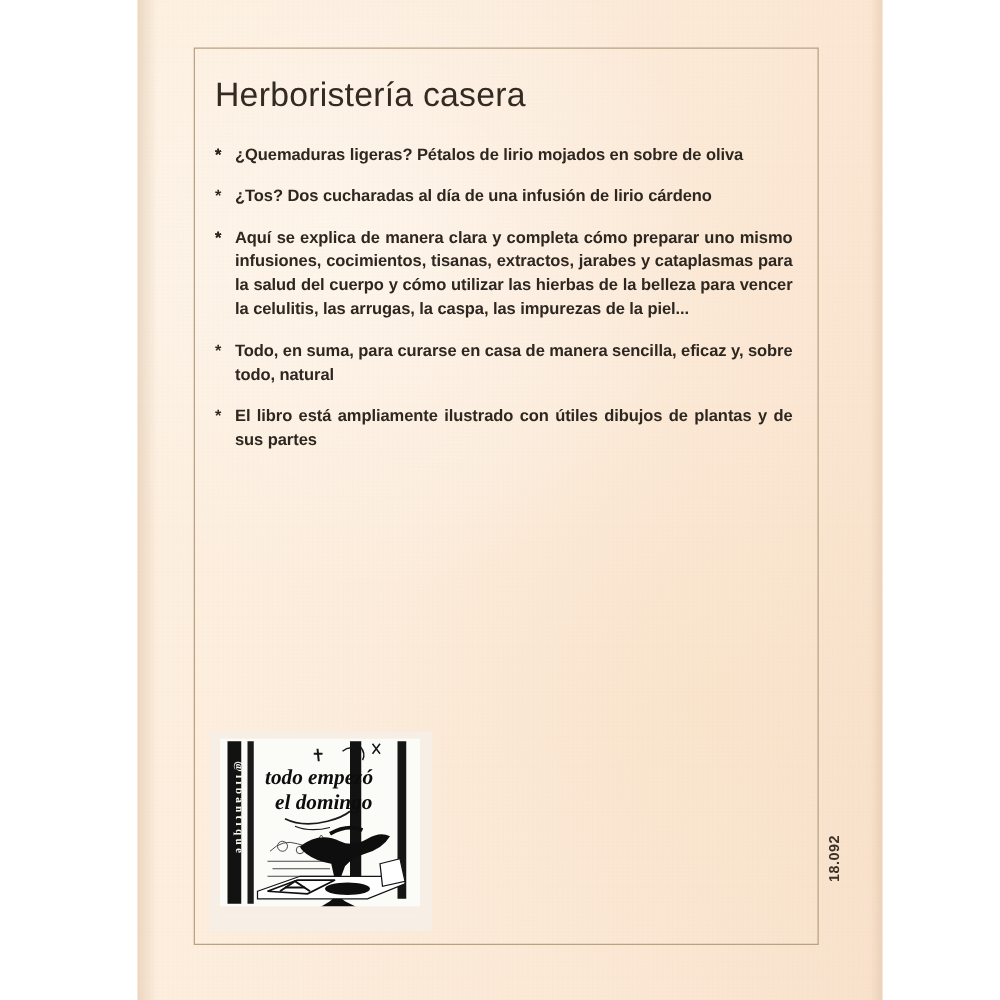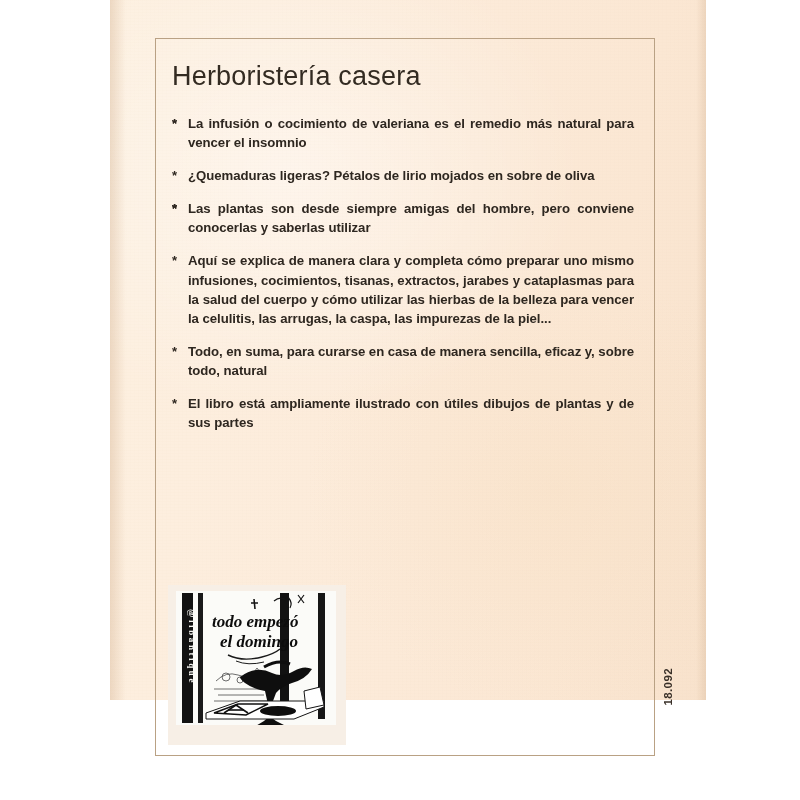--- a/index.html
+++ b/index.html
@@ -20,21 +20,21 @@
     height: 800px;
     background: #ffffff;
   }
 
   
   #page {
     position: absolute;
     left: 110px;
     top: 0px;
     width: 596px;
-    height: 700px;
+    height: 800px;
     background:
       radial-gradient(ellipse 70% 50% at 30% 25%, rgba(255,255,255,0.45), rgba(255,255,255,0) 70%),
       radial-gradient(ellipse 60% 45% at 75% 70%, rgba(246,221,190,0.35), rgba(255,255,255,0) 70%),
       linear-gradient(100deg, #fdf0e0 0%, #fdeede 22%, #fcead8 55%, #fbe7d3 78%, #f8e2cc 100%);
     box-shadow: 0 0 0 0 rgba(0,0,0,0);
   }
   
   #grain {
     position: absolute;
     inset: 0;
@@ -159,39 +159,38 @@
       <h1 id="title">Herboristería casera</h1>
 
       <ul class="bullets">
 
         <li>
           <span class="star">*</span>
         </li>
 
         <li>
           <span class="star">*</span>
-          <span>La infusión o cocimiento de valeriana es el remedio más natural para vencer el insomnio</span>
         </li>
 
         <li>
           <span class="star">*</span>
           <span>¿Quemaduras ligeras? Pétalos de lirio mojados en sobre de oliva</span>
         </li>
 
         <li>
           <span class="star">*</span>
-        </li>
-
-        <li>
-          <span class="star">*</span>
-        </li>
-
-        <li>
-          <span class="star">*</span>
-          <span>Las plantas son desde siempre amigas del hombre, pero conviene conocerlas y saberlas utilizar</span>
+          <span>¿Tos? Dos cucharadas al día de una infusión de lirio cárdeno</span>
+        </li>
+
+        <li>
+          <span class="star">*</span>
+        </li>
+
+        <li>
+          <span class="star">*</span>
         </li>
 
         <li>
           <span class="star">*</span>
           <span>Aquí se explica de manera clara y completa cómo preparar uno mismo infusiones, cocimientos, tisanas, extractos, jarabes y cataplasmas para la salud del cuerpo y cómo utilizar las hierbas de la belleza para vencer la celulitis, las arrugas, la caspa, las impurezas de la piel...</span>
         </li>
 
         <li>
           <span class="star">*</span>
           <span>Todo, en suma, para curarse en casa de manera sencilla, eficaz y, sobre todo, natural</span>

